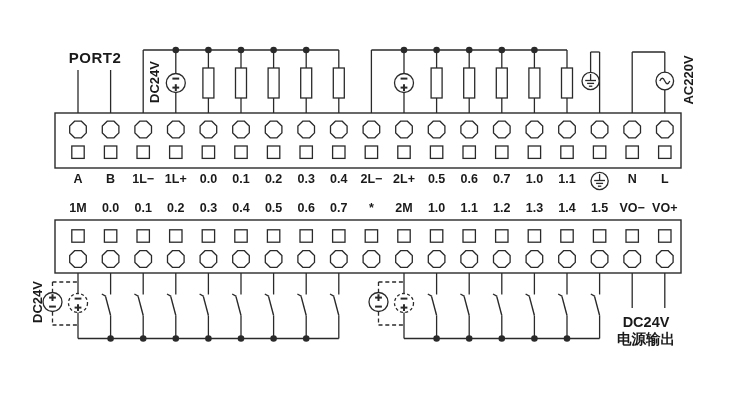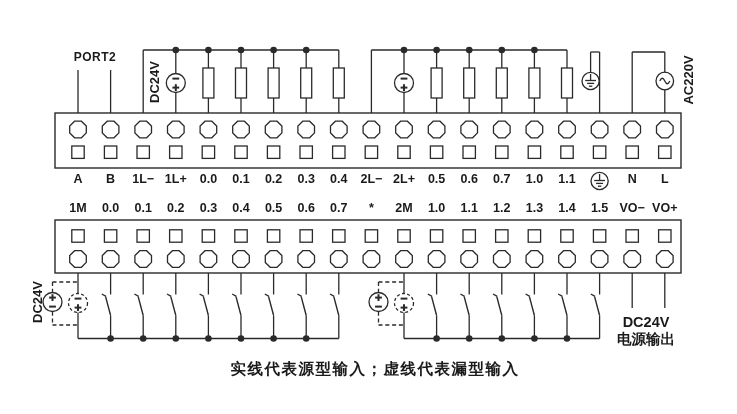--- a/index.html
+++ b/index.html
@@ -3,21 +3,21 @@
 <meta charset="utf-8">
 <style>
   html,body{margin:0;padding:0;}
   body{width:737px;height:414px;background:#ffffff;position:relative;overflow:hidden;
        font-family:"Liberation Sans",sans-serif;}
   #stage{position:absolute;left:0;top:0;width:737px;height:414px;}
   svg{position:absolute;left:0;top:0;}
   .t{position:absolute;font-weight:bold;font-size:13px;color:#1a1a1a;white-space:nowrap;
      transform:translate(-50%,-50%);font-family:"Liberation Sans",sans-serif;}
   .rot{transform:translate(-50%,-50%) rotate(-90deg);}
-  .port2{left:95px;top:57px;font-size:12px;letter-spacing:.5px;}
+  .port2{left:95px;top:57px;font-size:15px;letter-spacing:.5px;}
   .dc24v-top{left:154px;top:82px;}
   .ac220v{left:688px;top:80px;}
   .dc24v-bottom{left:37px;top:302px;}
   .power-out{left:646px;top:331px;text-align:center;font-size:14.5px;line-height:17px;}
   .caption{left:375px;top:369px;font-size:15.5px;letter-spacing:1.5px;}
 </style>
 </head>
 <body>
 
 <div id="stage">
@@ -312,14 +312,13 @@
     </svg>
 
   <div class="t port2">PORT2</div>
   <div class="t rot dc24v-top">DC24V</div>
   <div class="t rot ac220v">AC220V</div>
   <div class="t rot dc24v-bottom">DC24V</div>
   <div class="t power-out">
     <div>DC24V</div>
     <div>电源输出</div>
   </div>
-  <div class="t caption">实线代表源型输入；虚线代表漏型输入</div>
 </div>
 
 </body></html>

